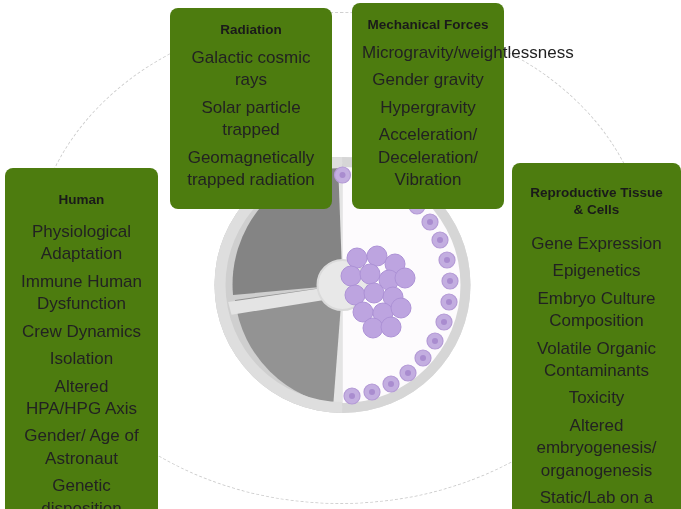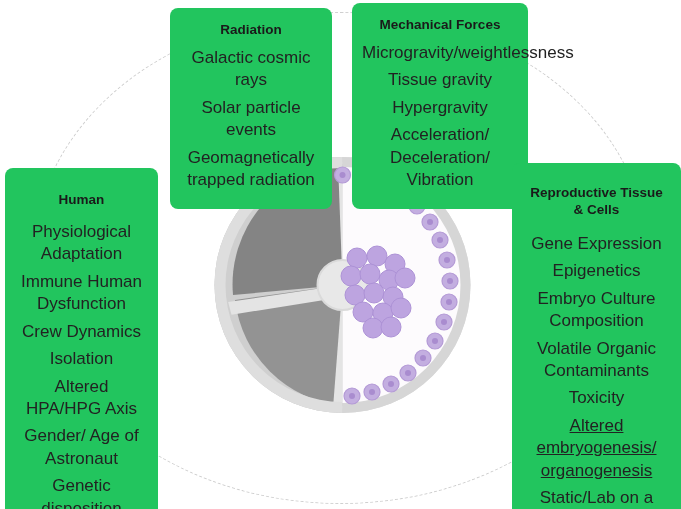--- a/index.html
+++ b/index.html
@@ -21,21 +21,21 @@
     height: 509px;
   }
   .dashed-circle {
     position: absolute;
     border: 1px dashed #cfcfcf;
     border-radius: 50%;
     box-sizing: border-box;
   }
   .panel {
     position: absolute;
-    background: #22c55e;
+    background: #4d7c0f;
     border-radius: 8px;
     box-sizing: border-box;
     padding: 10px 10px 12px 10px;
     text-align: center;
   }
   .panel-title {
     font-size: 13.5px;
     font-weight: bold;
     color: #1a1a1a;
     line-height: 1.25;
@@ -45,21 +45,21 @@
     font-size: 17px;
     color: #222222;
     line-height: 1.32;
     margin: 5px 0;
   }
   
   #panel-radiation {
     left: 170px; top: 8px; width: 162px;
   }
   #panel-mechanical {
-    left: 352px; top: 3px; width: 176px;
+    left: 352px; top: 3px; width: 152px;
   }
   #panel-human {
     left: 5px; top: 168px; width: 153px;
   }
   #panel-reproductive {
     left: 512px; top: 163px; width: 169px;
   }
   #panel-radiation .panel-title { margin-top: 4px; }
   #panel-mechanical .panel-title { margin-top: 4px; }
   #panel-human .panel-title { margin-top: 14px; margin-bottom: 12px;}
@@ -171,29 +171,29 @@
         <circle cx="196" cy="158" r="10"></circle>
         <circle cx="168" cy="178" r="10"></circle>
         <circle cx="186" cy="177" r="10"></circle>
       </g>
     </svg>
   </div>
 
   <div class="panel" id="panel-radiation">
     <div class="panel-title">Radiation</div>
     <div class="panel-item">Galactic cosmic rays</div>
-    <div class="panel-item">Solar particle events</div>
+    <div class="panel-item">Solar particle trapped</div>
     <div class="panel-item" style="white-space:pre-line;">Geomagnetically
 trapped radiation</div>
   </div>
 
   <div class="panel" id="panel-mechanical">
     <div class="panel-title">Mechanical Forces</div>
     <div class="panel-item">Microgravity/weightlessness</div>
-    <div class="panel-item">Tissue gravity</div>
+    <div class="panel-item">Gender gravity</div>
     <div class="panel-item">Hypergravity</div>
     <div class="panel-item" style="white-space:pre-line;">Acceleration/ Deceleration/
 Vibration</div>
   </div>
 
   <div class="panel" id="panel-human">
     <div class="panel-title">Human</div>
     <div class="panel-item">Physiological Adaptation</div>
     <div class="panel-item">Immune Human Dysfunction</div>
     <div class="panel-item">Crew Dynamics</div>
@@ -205,19 +205,19 @@
   </div>
 
   <div class="panel" id="panel-reproductive">
     <div class="panel-title" style="white-space:pre-line;">Reproductive Tissue
 &amp; Cells</div>
     <div class="panel-item">Gene Expression</div>
     <div class="panel-item">Epigenetics</div>
     <div class="panel-item">Embryo Culture Composition</div>
     <div class="panel-item">Volatile Organic Contaminants</div>
     <div class="panel-item">Toxicity</div>
-    <div class="panel-item" style="white-space:pre-line;text-decoration:underline;">Altered embryogenesis/
+    <div class="panel-item" style="white-space:pre-line;">Altered embryogenesis/
 organogenesis</div>
     <div class="panel-item" style="white-space:pre-line;">Static/Lab on a chip
 environment</div>
   </div>
 
 </div>
 
 </body></html>

